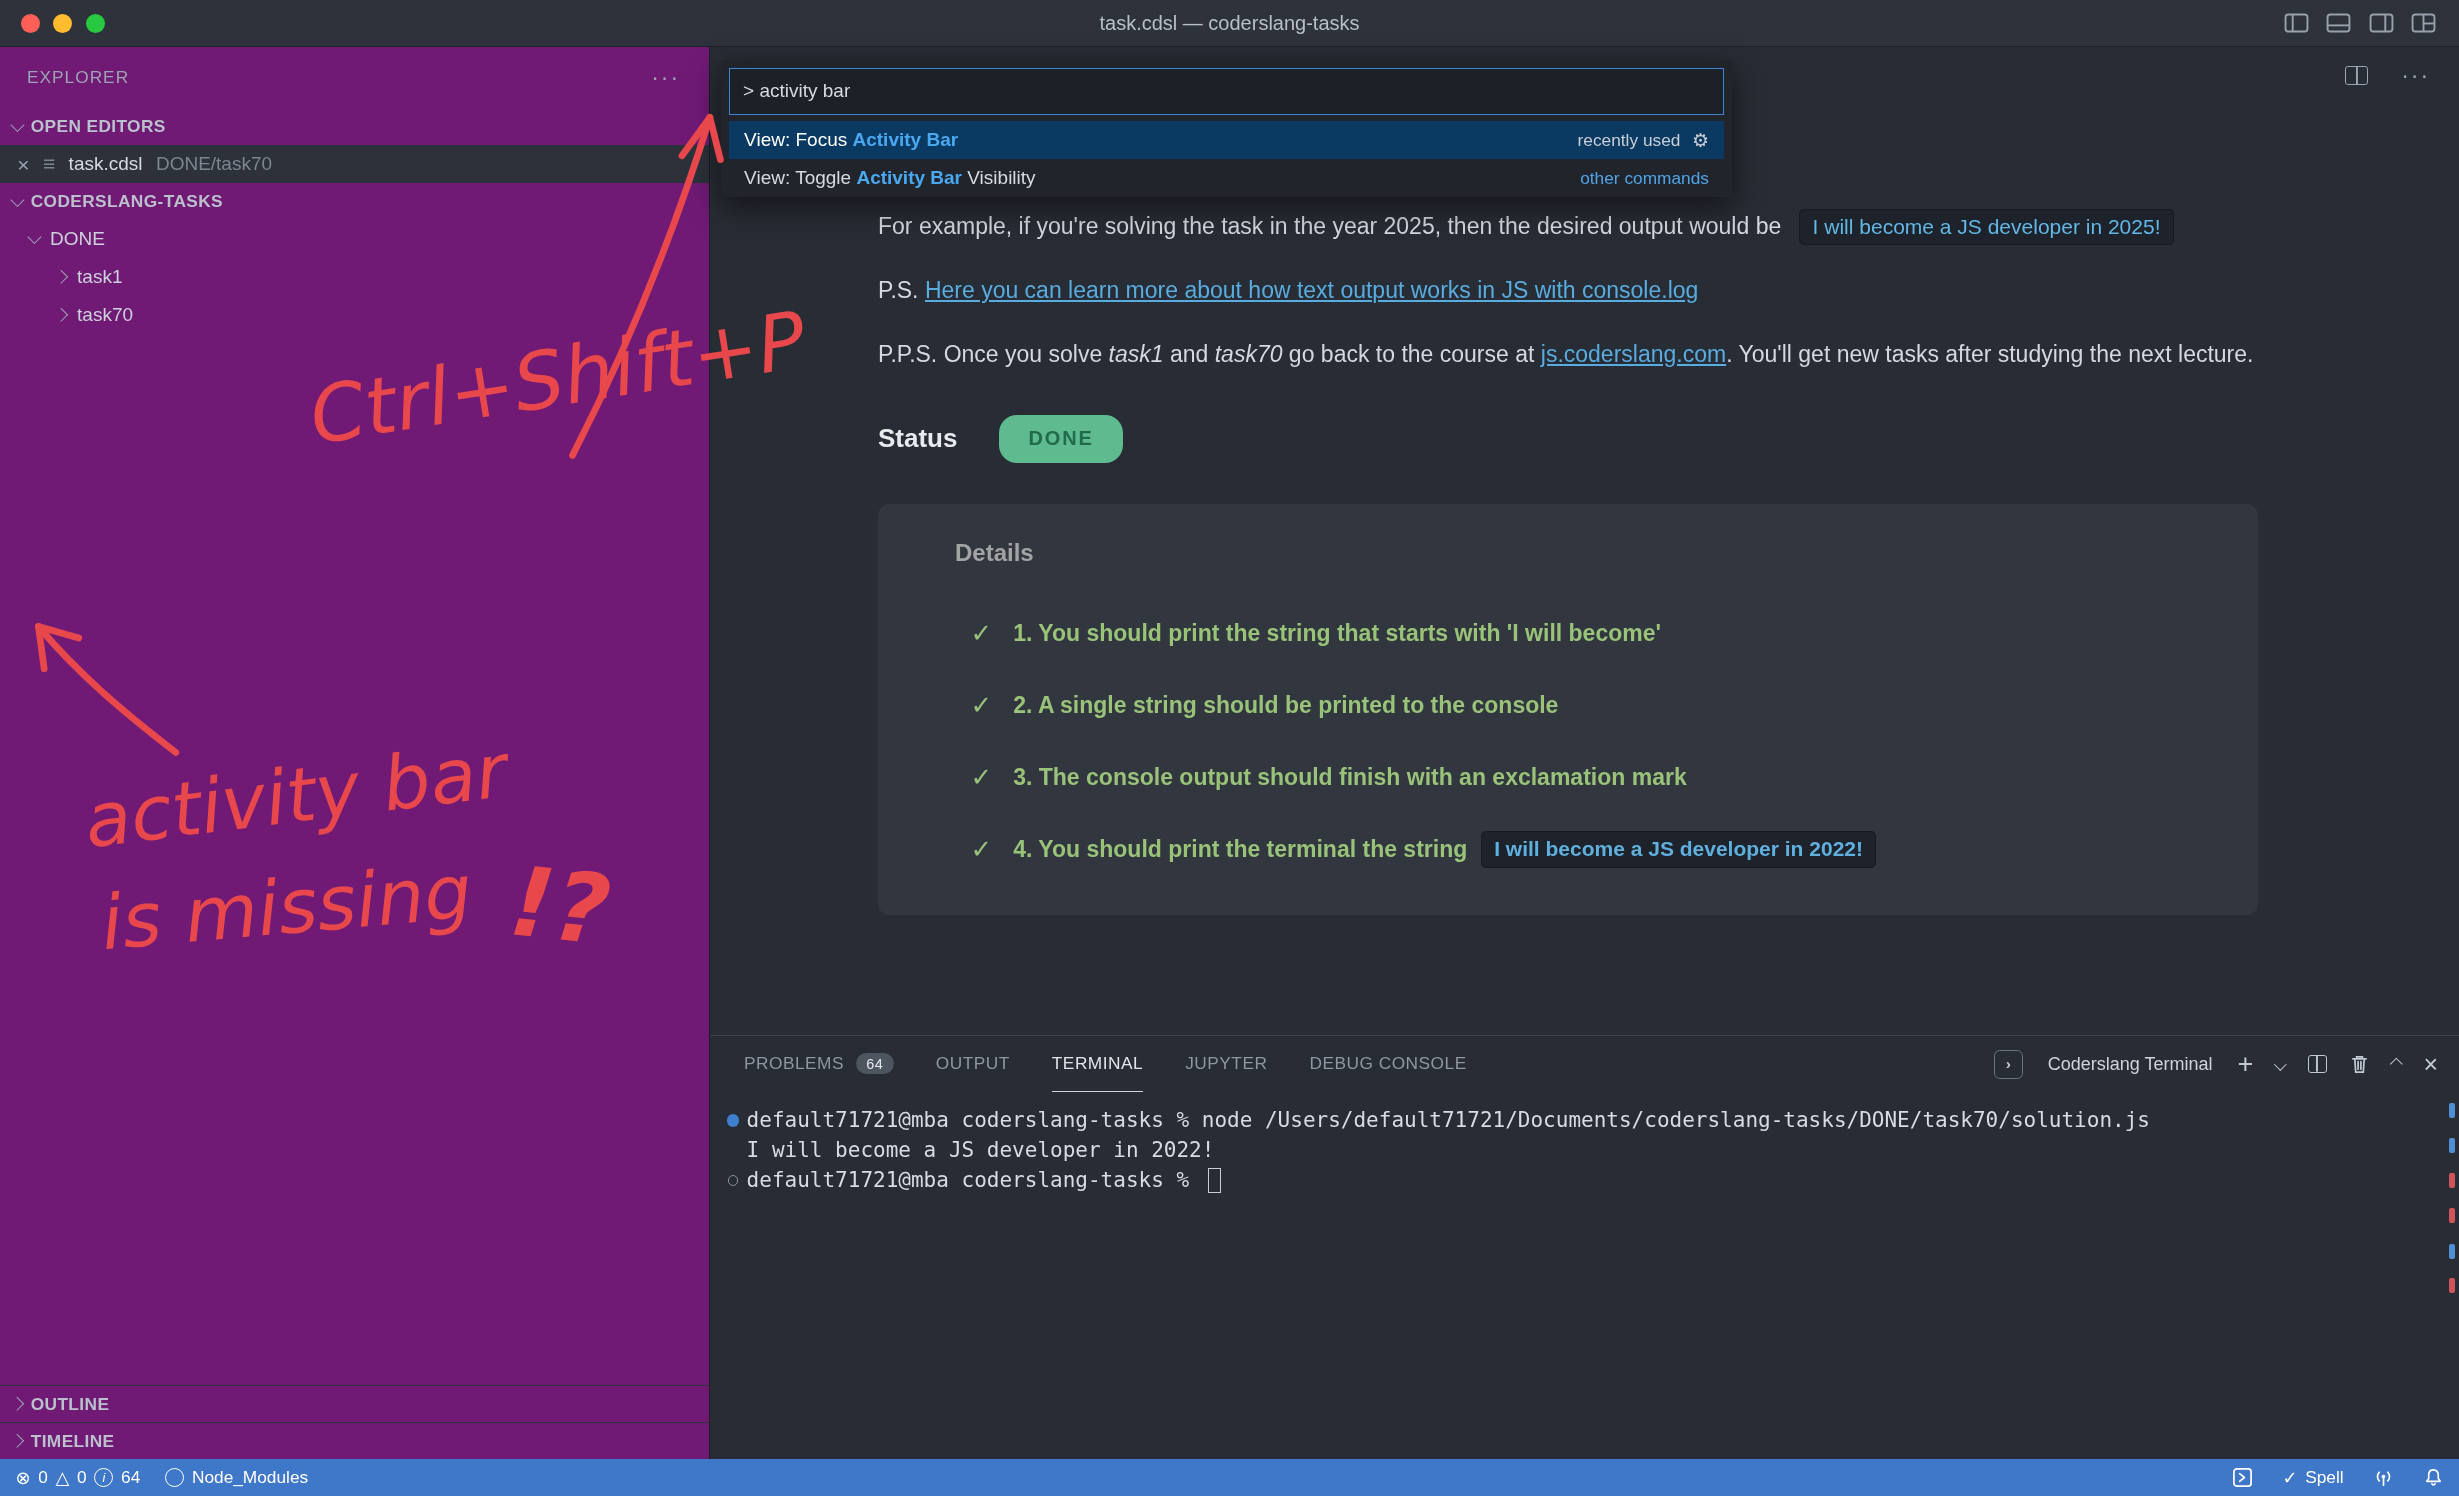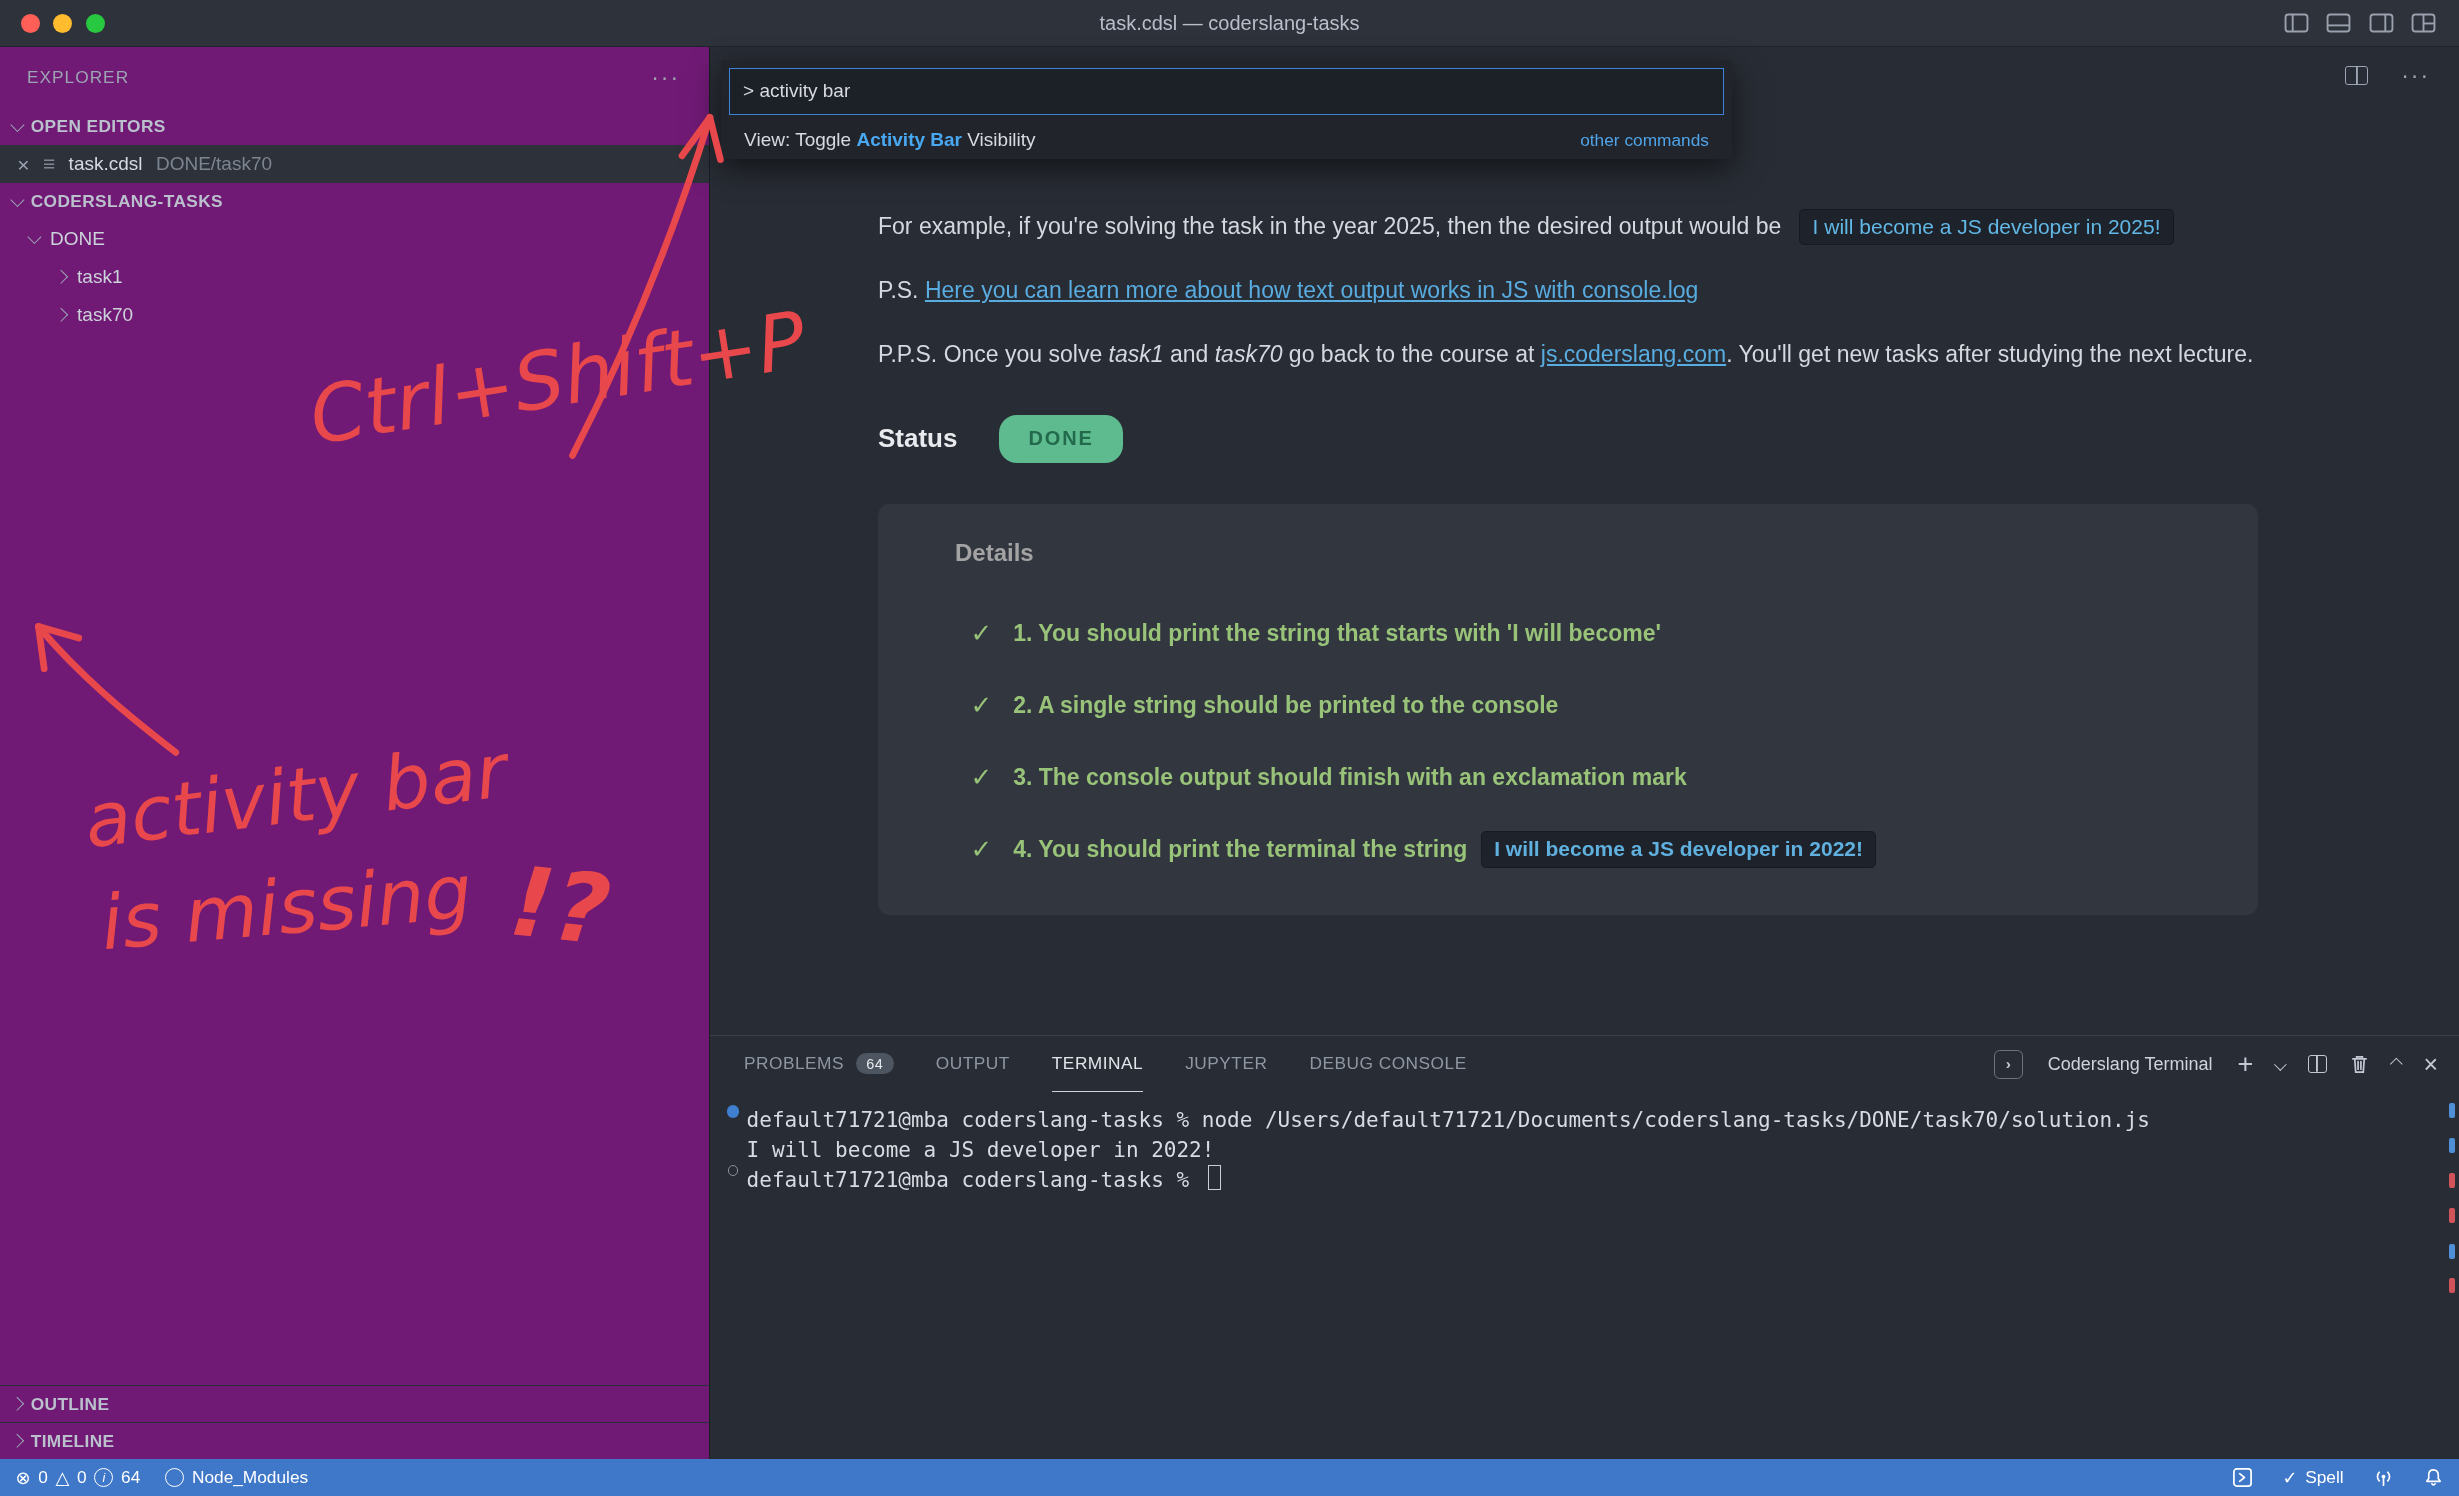--- a/index.html
+++ b/index.html
@@ -105,21 +105,21 @@
   .plus-icon { font-size:27px; line-height:1; }
   .cv-sm { display:inline-block; width:8.6px; height:8.6px; border-right:1.9px solid currentColor; border-bottom:1.9px solid currentColor; }
   .cv-sm.down { transform:rotate(45deg); }
   .cv-sm.up { transform:rotate(-135deg); }
   .split-sm { width:19px; height:17.3px; border:1.9px solid currentColor; border-radius:2.9px;
     background:linear-gradient(currentColor,currentColor) center/1.9px 100% no-repeat; }
   .x-icon { font-size:25px; line-height:1; }
 
   .terminal { flex:1; padding:13.4px 0 0 9.6px; font-family:"DejaVu Sans Mono","Liberation Mono",monospace;
     font-size:21px; line-height:30px; color:#d8dbe2; }
-  .tline { display:flex; white-space:pre; }
+  .tline { display:flex; align-items:center; white-space:pre; }
   .gutter { width:27px; display:flex; justify-content:center; flex:none; }
   .dot-filled { width:12.5px; height:12.5px; border-radius:50%; background:#3f7fd0; }
   .dot-open { width:10.6px; height:10.6px; border-radius:50%; border:1.9px solid #8a919d; }
   .cursor-box { display:inline-block; width:13.4px; height:25px; border:1.9px solid #c9cdd4; margin-left:5.8px; vertical-align:middle; }
 
   .scroll-marks { position:absolute; right:3.8px; top:0; width:5.8px; height:100%; }
   .mark { position:absolute; width:5.8px; height:15.4px; border-radius:1.9px; }
   .mark.blue { background:#4f8fd8; } .mark.red { background:#d0545a; }
 
   
@@ -380,20 +380,29 @@
       <svg width="21" height="21" viewBox="0 0 22 22">
           <path d="M11 3 c-3.2 0 -5 2.4 -5 5.4 V12 l-2 3 h14 l-2-3 V8.4 C16 5.4 14.2 3 11 3 Z M9.3 17.5 a1.8 1.8 0 0 0 3.4 0" fill="none" stroke="#fff" stroke-width="1.7" stroke-linejoin="round" stroke-linecap="round"></path>
         </svg>
     </span>
   </span>
 </div>
 
 <div class="palette">
   <input class="palette-input" readonly="" value="&gt; activity bar" style="">
   <div class="palette-list">
+    <div class="palette-row selected">
+      <span class="pr-label">
+        <span>View: Focus </span><span class="hl">Activity Bar</span><span></span>
+      </span>
+      <span class="pr-meta">
+        <span>recently used</span>
+        <span class="gear">⚙</span>
+      </span>
+    </div>
     <div class="palette-row">
       <span class="pr-label">
         <span>View: Toggle </span><span class="hl">Activity Bar</span><span> Visibility</span>
       </span>
       <span class="pr-meta link-meta">
         <span>other commands</span>
       </span>
     </div>
   </div>
 </div>

